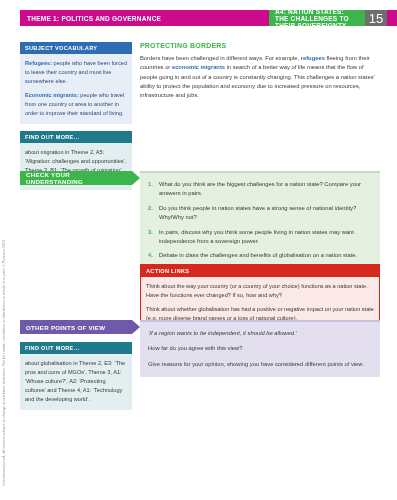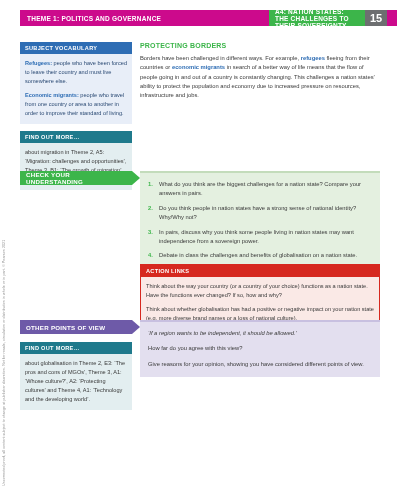--- a/index.html
+++ b/index.html
@@ -40,21 +40,21 @@
     padding:0 7px;width:249px;box-sizing:border-box;
   }
   .hdr-topic{
     background:#3cb54a;color:#ffffff;
     font-size:6.5px;font-weight:bold;letter-spacing:.2px;
     display:flex;align-items:center;justify-content:center;
     flex:1;padding:0 6px;box-sizing:border-box;
   }
   .hdr-page{
     background:#6d6e70;color:#ffffff;
-    font-size:11px;font-weight:bold;
+    font-size:13px;font-weight:normal;
     display:flex;align-items:center;justify-content:center;
     width:22px;
   }
   .hdr-tail{background:#cc0a8c;width:10px;}
 
   
   .col-left{position:absolute;left:20px;top:42px;width:112px;}
   .col-right{position:absolute;left:140px;top:42px;width:240px;}
 
   

